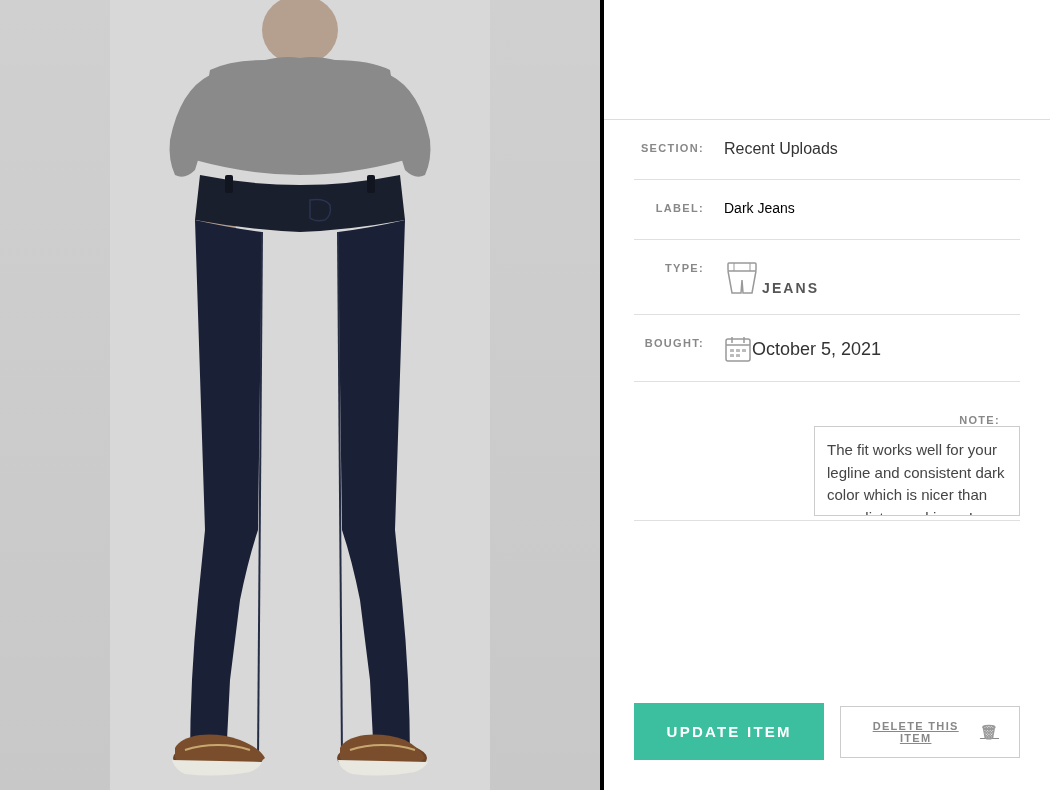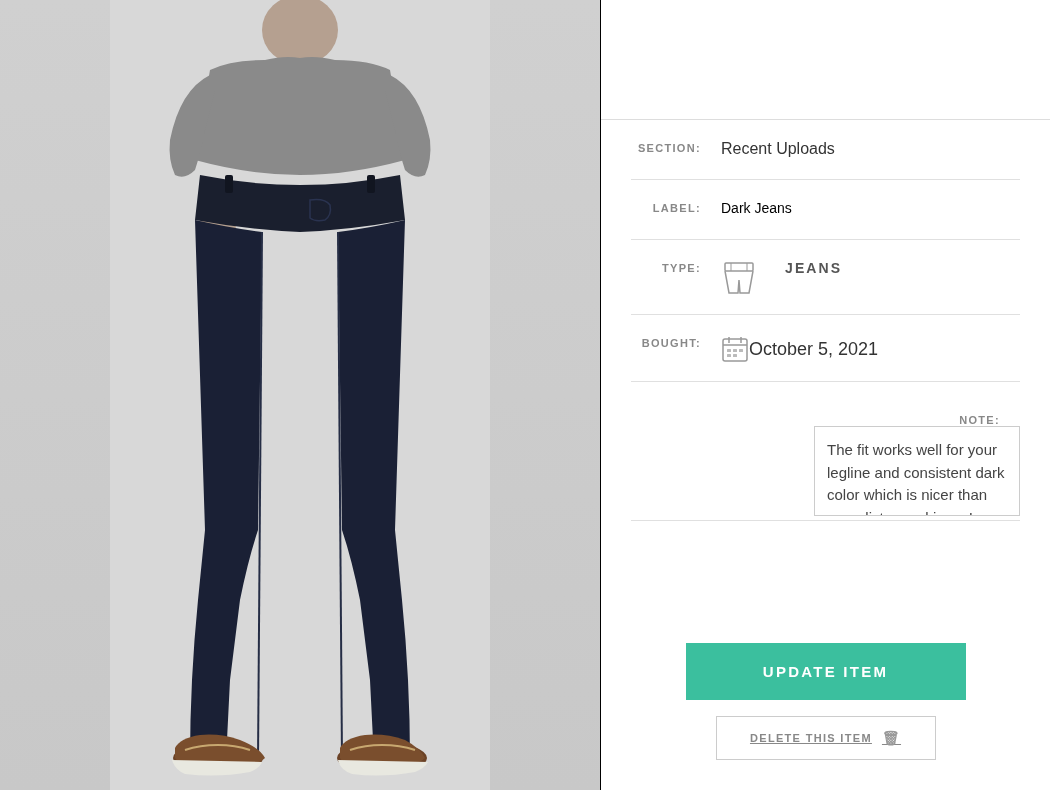--- a/index.html
+++ b/index.html
@@ -41,21 +41,21 @@
       bottom: 0;
     }
 
     
     .detail-panel {
       flex: 1;
       background: #fff;
       padding: 0;
       display: flex;
       flex-direction: column;
-      border-left: 1px solid #000000;
+      border-left: 4px solid #000000;
       overflow-y: auto;
     }
 
     
     .top-space {
       height: 120px;
       border-bottom: 1px solid #ddd;
       flex-shrink: 0;
     }
 
@@ -99,22 +99,22 @@
     }
 
     .field-value.label-val {
       font-size: 14px;
       color: #000000;
     }
 
     
     .type-row {
       display: flex;
-      align-items: flex-start;
-      gap: 28px;
+      align-items: flex-end;
+      gap: 2px;
     }
 
     .jeans-icon {
       width: 36px;
       height: 36px;
       flex-shrink: 0;
     }
 
     .type-text {
       font-size: 14px;
@@ -163,21 +163,21 @@
     }
 
     .note-row .field-label {
       padding-top: 14px;
     }
 
     
     .buttons-area {
       padding: 28px 30px 30px 30px;
       display: flex;
-      flex-direction: column;
+      flex-direction: row;
       align-items: center;
       gap: 16px;
     }
 
     .update-btn {
       width: 100%;
       max-width: 280px;
       background-color: #3bbf9e;
       color: #fff;
       border: none;

